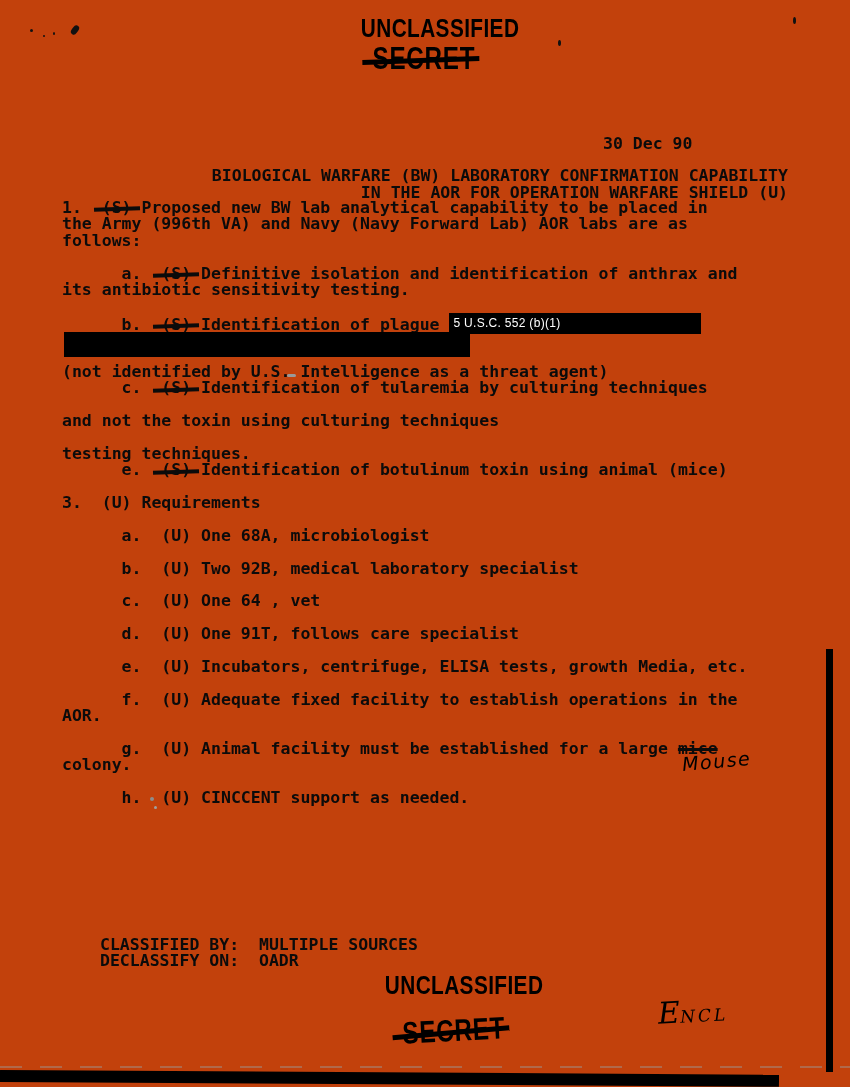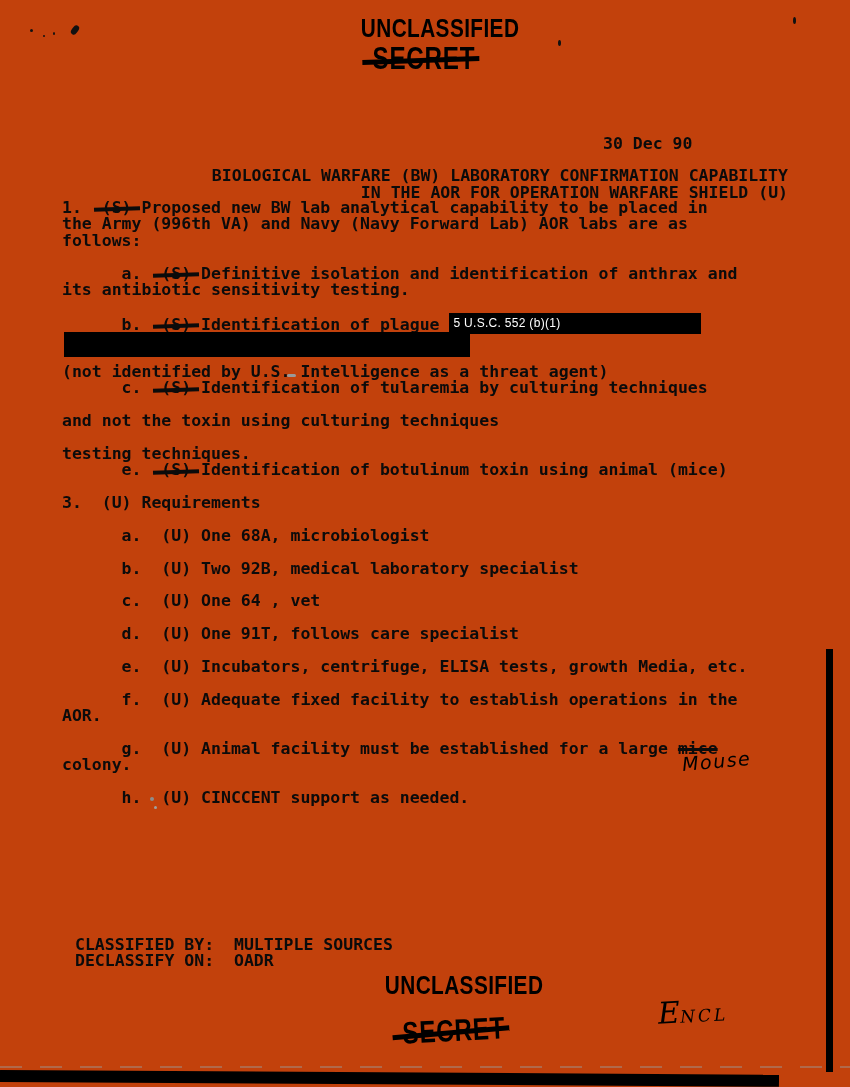--- a/index.html
+++ b/index.html
@@ -30,21 +30,21 @@
   .stamp .sx{display:inline-block;transform:scaleX(0.8);transform-origin:center;}
   .unc{font-size:26px;letter-spacing:0.5px;}
   .sec{font-size:31px;letter-spacing:1px;}
   .sec .sx{position:relative;transform:scaleX(0.78);}
   .sec .sx::after{content:"";position:absolute;left:-10%;right:-4%;top:46%;height:4.5px;background:#000;transform:rotate(-1.5deg);}
   .sec-b{transform:rotate(-3deg);}
   
   .title-block{position:absolute;left:62px;top:168px;width:726px;text-align:right;}
   .title-block div{line-height:16.5px;white-space:pre;}
   .date{position:absolute;left:603px;top:134px;}
-  .footer-block{position:absolute;left:75px;top:937px;}
+  .footer-block{position:absolute;left:100px;top:937px;}
   .footer-block div{height:16.4px;line-height:16.4px;white-space:pre;}
   
   .hand{position:absolute;font-family:"DejaVu Serif", serif;color:#000;}
   .hw-mouse{left:682px;top:750px;font-size:19px;font-style:italic;letter-spacing:1.5px;transform:rotate(-5deg);font-family:"DejaVu Sans", sans-serif;}
   .hw-encl{left:658px;top:994px;transform:rotate(-3deg);}
   .hw-encl .big{font-size:30px;font-style:italic;}
   .hw-encl .small{font-size:17px;font-style:italic;letter-spacing:3px;}
   
   .vbar{position:absolute;left:826px;top:649px;width:7px;height:423px;background:#000;}
   .bottom-band{position:absolute;left:0;top:1070px;width:779px;height:12px;background:#000;transform:rotate(0.35deg);transform-origin:left center;}

